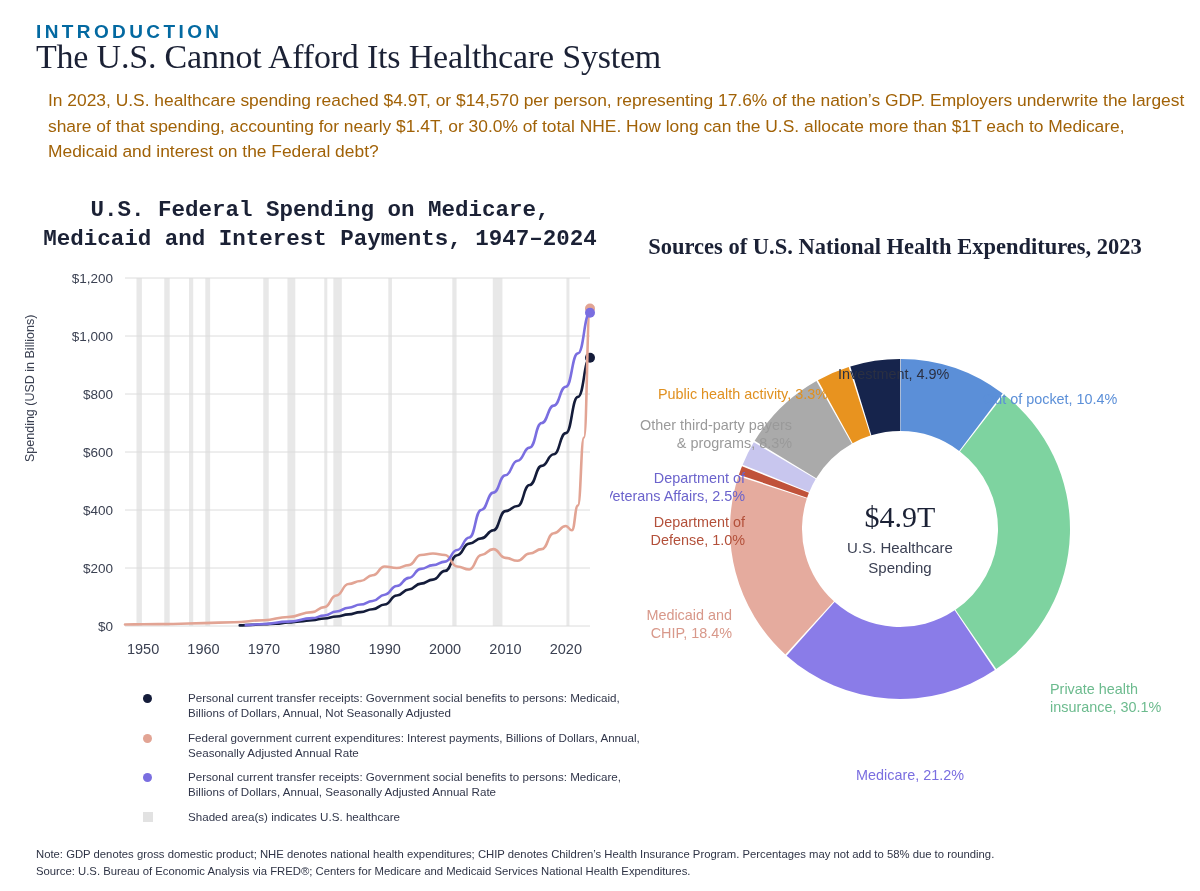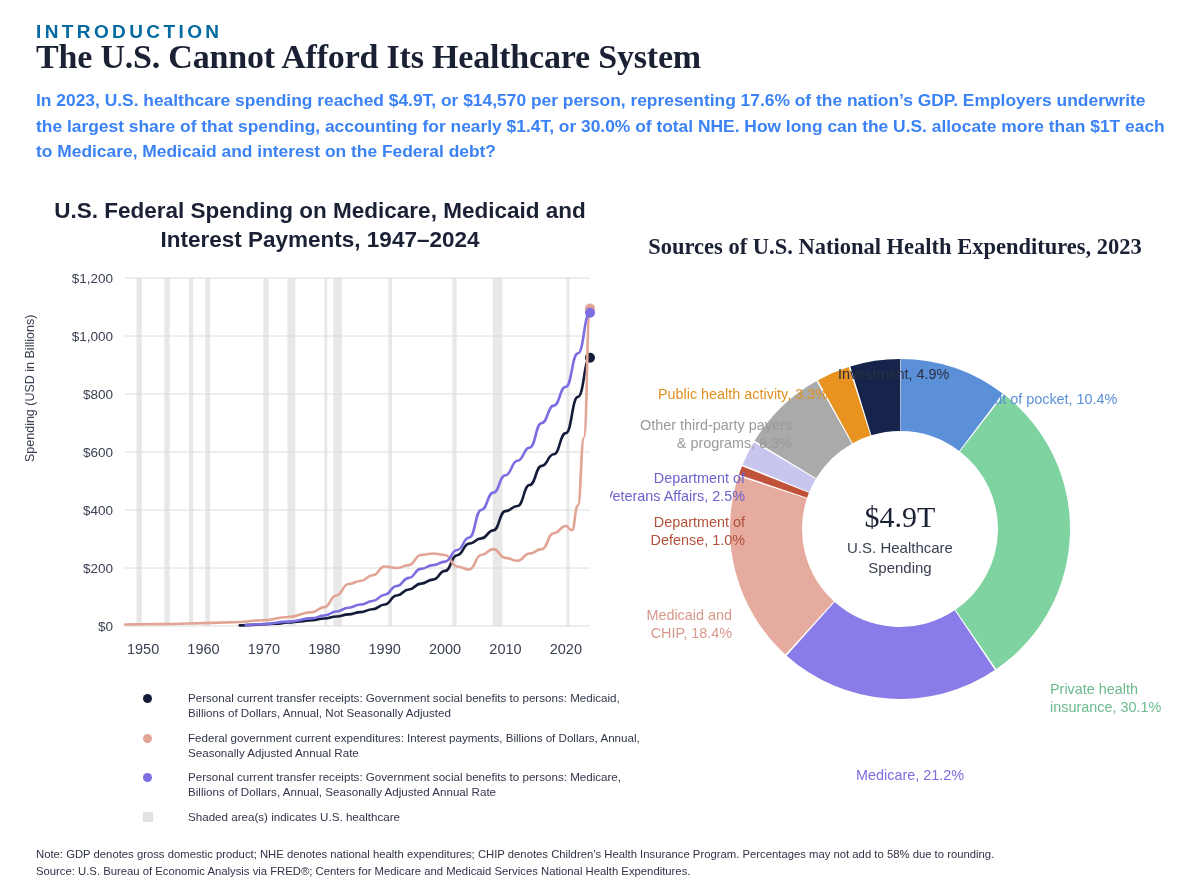--- a/index.html
+++ b/index.html
@@ -16,32 +16,32 @@
   
   .eyebrow{
     position:absolute;left:36px;top:21px;
     font-family:"Liberation Sans", sans-serif;
     font-size:19px;font-weight:700;letter-spacing:3.4px;
     color:#0369a1;
   }
   .headline{
     position:absolute;left:36px;top:38px;
     font-family:"Liberation Serif", serif;
-    font-size:34px;font-weight:700;letter-spacing:-0.2px;
+    font-size:34px;font-weight:400;letter-spacing:-0.2px;
     color:#1b2135;white-space:nowrap;
   }
   .deck{
-    position:absolute;left:36px;top:88px;width:1140px;
-    font-size:17.4px;line-height:25.5px;color:#3b82f6;font-weight:bold;
+    position:absolute;left:48px;top:88px;width:1140px;
+    font-size:17.4px;line-height:25.5px;color:#a16207;
   }
 
   
   .panel-left{position:absolute;left:30px;top:196px;width:580px;height:640px;}
   .chart-title{
-    font-family:Liberation Sans, sans-serif;
+    font-family:Liberation Mono, monospace;
     font-size:22.5px;font-weight:700;text-align:center;color:#1b2135;
     line-height:29px;margin:0 10px;
   }
   .plot-wrap{position:absolute;left:0;top:70px;width:580px;height:400px;}
   .ylabel{
     position:absolute;left:-7px;top:196px;
     transform:rotate(-90deg);transform-origin:left top;
     font-size:12.5px;color:#3b4152;white-space:nowrap;
   }
   svg.linechart{position:absolute;left:0;top:0;}

